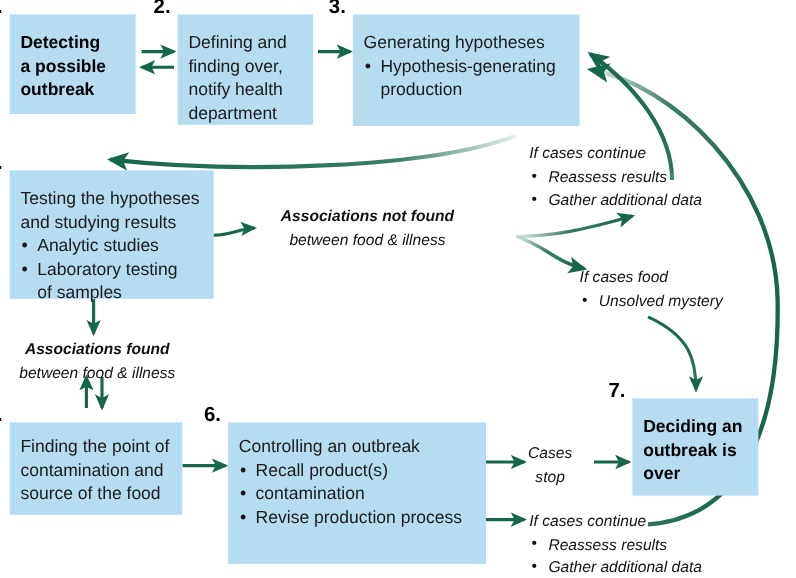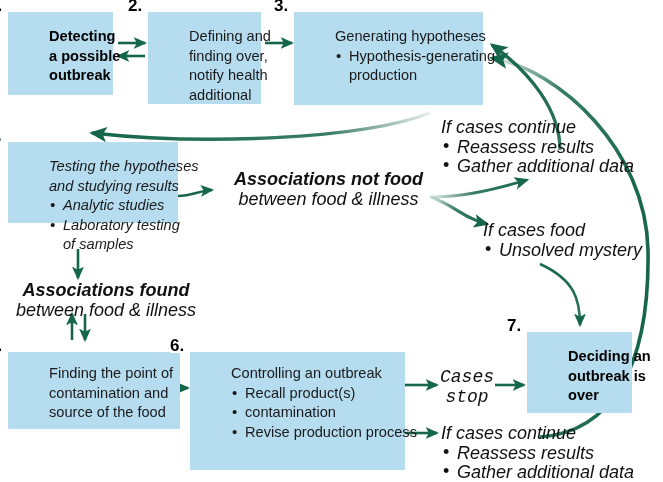--- a/index.html
+++ b/index.html
@@ -42,21 +42,20 @@
     padding-right: 2px;
   }
   .box .body {
     position: absolute;
     left: 9px;
     top: 15px;
     right: 0;
     font-size: 14.6px;
     line-height: 19.5px;
     color: #1a1a1a;
-    margin-left: 32px;
   }
   .box.bold .body {
     font-weight: bold;
     color: #000000;
   }
   .box .body .line {
     white-space: nowrap;
   }
   .box .body ul {
     margin: 0;
@@ -73,21 +72,21 @@
     left: 1px;
     top: -1px;
     font-size: 15px;
   }
   .box .body ul li .cont {
     display: block;
     padding-left: 0px;
   }
   .note {
     position: absolute;
-    font-size: 18px;
+    font-size: 13px;
     line-height: 19.5px;
     color: #111111;
     font-style: italic;
     white-space: nowrap;
   }
   .note .hd {
     font-weight: bold;
     font-style: italic;
   }
   .note .sub {
@@ -188,58 +187,58 @@
       <div class="line">outbreak</div>
     </div>
   </div>
 
   <div class="box" style="left:148px; top:12px; width:113px; height:92px;">
     <span class="num">2.</span>
     <div class="body">
       <div class="line">Defining and</div>
       <div class="line">finding over,</div>
       <div class="line">notify health</div>
-      <div class="line">additional</div>
+      <div class="line">department</div>
     </div>
   </div>
 
   <div class="box" style="left:294px; top:12px; width:189px; height:93px;">
     <span class="num">3.</span>
     <div class="body">
       <div class="line">Generating hypotheses</div>
       <ul>
         <li>
           <span class="bullet">•</span>
           <span>Hypothesis-generating</span>
           <span class="cont">production</span>
         </li>
       </ul>
     </div>
   </div>
 
-  <div class="box" style="left:8px; top:142px; width:170px; height:81px;font-style:italic;">
+  <div class="box" style="left:8px; top:142px; width:170px; height:107px;">
     <span class="num">4.</span>
     <div class="body">
       <div class="line">Testing the hypotheses</div>
       <div class="line">and studying results</div>
       <ul>
         <li>
           <span class="bullet">•</span>
           <span>Analytic studies</span>
         </li>
         <li>
           <span class="bullet">•</span>
           <span>Laboratory testing</span>
           <span class="cont">of samples</span>
         </li>
       </ul>
     </div>
   </div>
 
-  <div class="box" style="left:8px; top:352px; width:172px; height:77px;">
+  <div class="box" style="left:8px; top:352px; width:144px; height:77px;">
     <span class="num">5.</span>
     <div class="body" style="top:12px;">
       <div class="line">Finding the point of</div>
       <div class="line">contamination and</div>
       <div class="line">source of the food</div>
     </div>
   </div>
 
   <div class="box" style="left:190px; top:352px; width:215px; height:118px;">
     <span class="num">6.</span>
@@ -265,21 +264,21 @@
   <div class="box bold" style="left:527px; top:332px; width:105px; height:81px;">
     <span class="num">7.</span>
     <div class="body">
       <div class="line">Deciding an</div>
       <div class="line">outbreak is</div>
       <div class="line">over</div>
     </div>
   </div>
 
   <div class="note center" style="left:234px; top:170px;">
-    <div class="hd">Associations not food</div>
+    <div class="hd">Associations not found</div>
     <div class="sub">between food &amp; illness</div>
   </div>
 
   <div class="note center" style="left:16px; top:281px;">
     <div class="hd">Associations found</div>
     <div class="sub">between food &amp; illness</div>
   </div>
 
   <div class="note" style="left:441px; top:118px;">
     <div>If cases continue</div>
@@ -298,21 +297,21 @@
   <div class="note" style="left:483px; top:221px;">
     <div>If cases food</div>
     <ul>
       <li>
         <span class="bullet">•</span>
         <span>Unsolved mystery</span>
       </li>
     </ul>
   </div>
 
-  <div class="note center" style="left:440px; top:368px;font-family:Liberation Mono, monospace;">
+  <div class="note center" style="left:440px; top:368px;">
     <div>Cases</div>
     <div>stop</div>
   </div>
 
   <div class="note" style="left:441px; top:424px;">
     <div>If cases continue</div>
     <ul>
       <li>
         <span class="bullet">•</span>
         <span>Reassess results</span>

